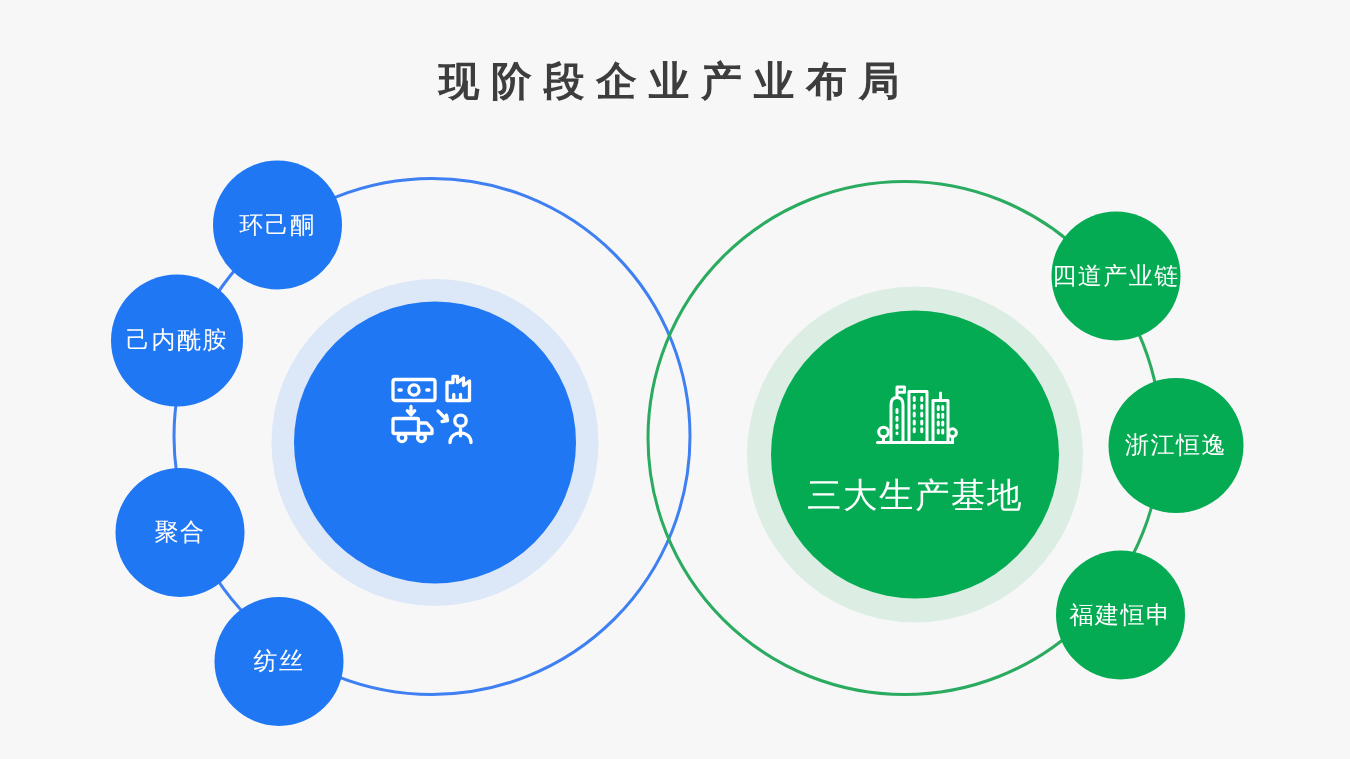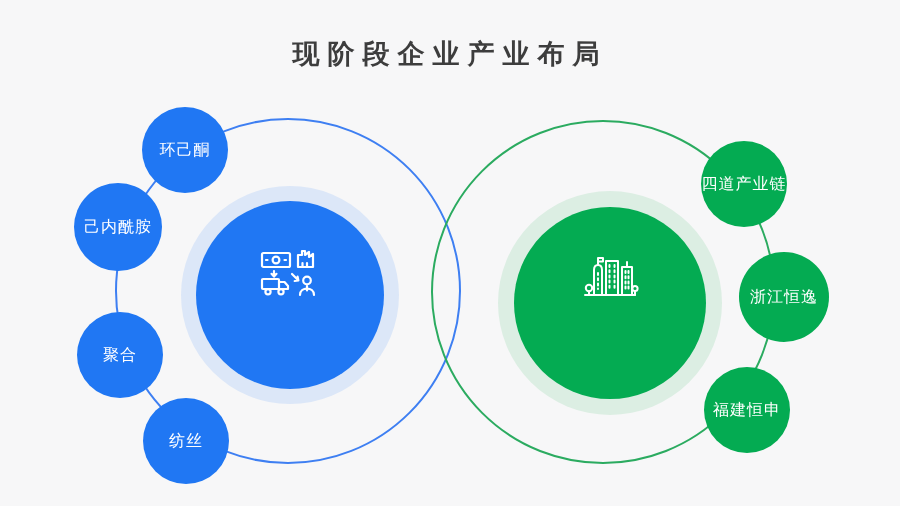--- a/index.html
+++ b/index.html
@@ -115,20 +115,21 @@
 
         <rect x="42" y="24" width="10" height="28"></rect>
         <path d="M45.5,28 V48 M48.5,28 V48" stroke-dasharray="2 3.2"></path>
         <path d="M47,24 v-5"></path>
 
         <circle cx="9" cy="45" r="3.2"></circle>
         <path d="M9,48.2 V52"></path>
         <circle cx="55" cy="45.5" r="2.6"></circle>
         <path d="M55,48.1 V52"></path>
       </svg>
+      <div class="main-label">三大生产基地</div>
     </div>
   </div>
 
   <div class="sat blue sat-cyclohexanone">
     <span>环己酮</span>
   </div>
   <div class="sat blue sat-caprolactam">
     <span>己内酰胺</span>
   </div>
   <div class="sat blue sat-spinning">

